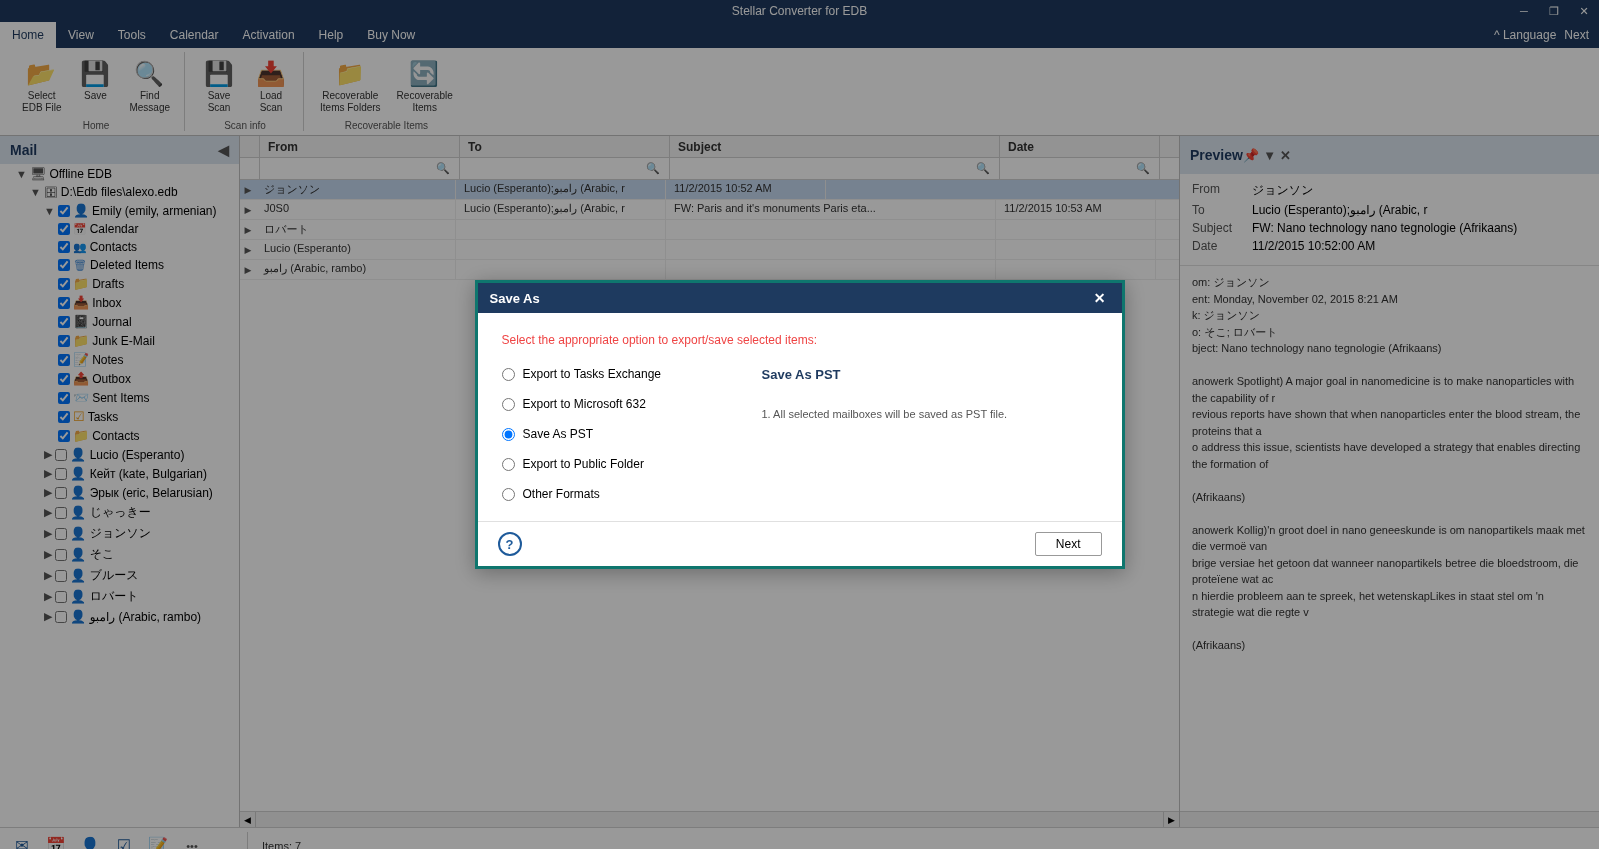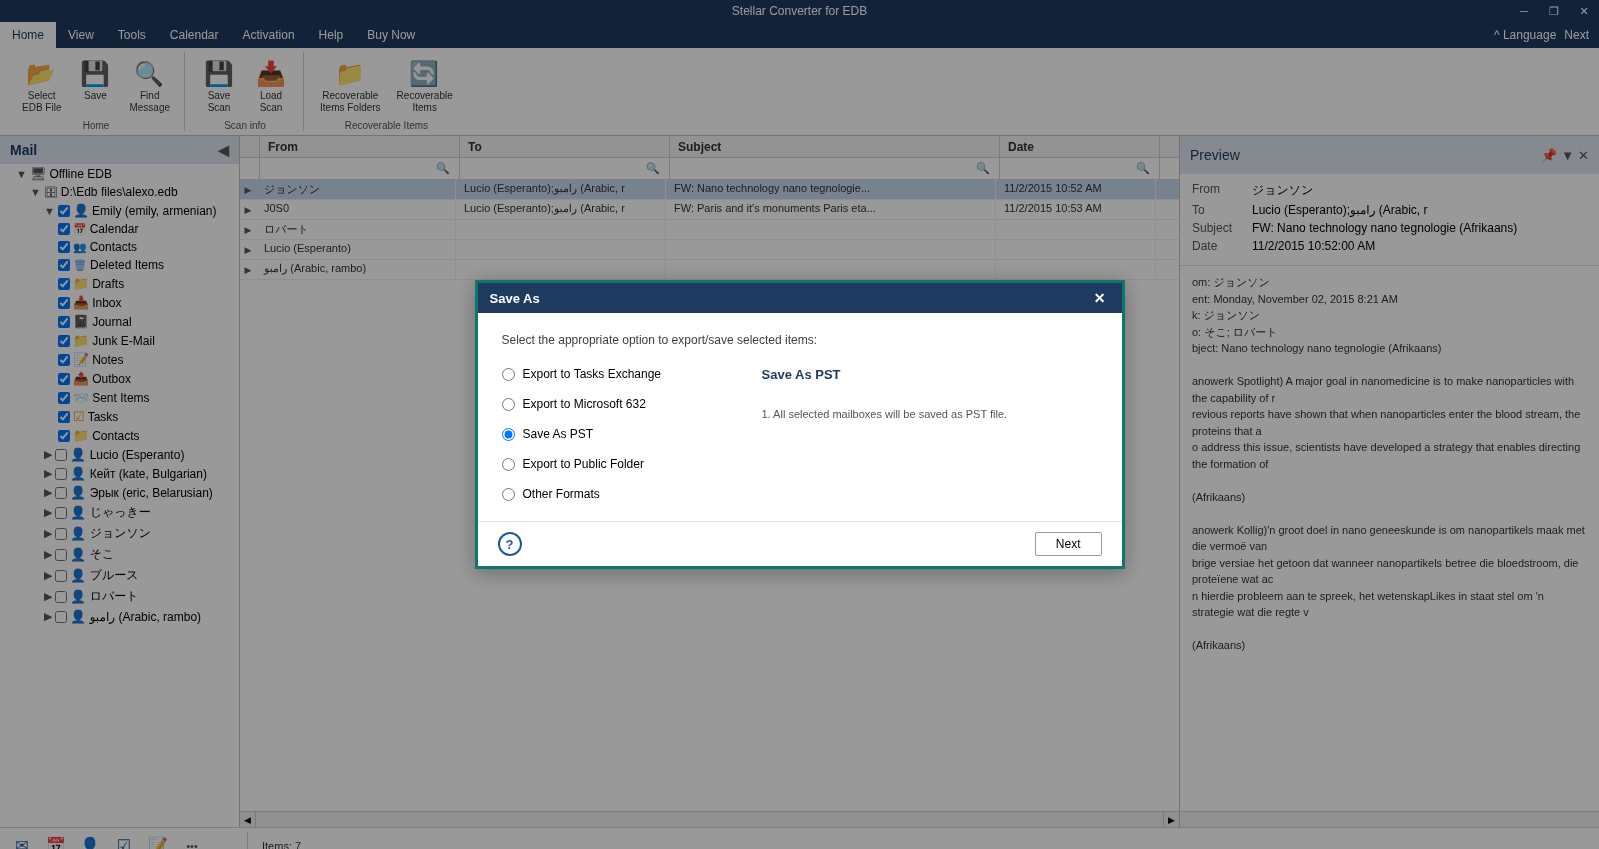--- a/index.html
+++ b/index.html
@@ -234,25 +234,25 @@
       width: 420px;
       background: #fff;
       border-left: 1px solid #c0c0c0;
       display: flex;
       flex-direction: column;
       flex-shrink: 0;
     }
     .preview-header {
       background: #dce6f1;
       padding: 19px 10px;
-      font-weight: normal;
+      font-weight: bold;
       font-size: 14px;
       color: #1e3a5f;
       display: flex;
-      justify-content: space-between;
+      justify-content: flex-start;
       align-items: center;
       height: 30px;
     }
     .preview-header-btns { display: flex; gap: 4px; }
     .preview-meta {
       padding: 8px 12px;
       border-bottom: 1px solid #e0e0e0;
     }
     .preview-meta-row {
       display: flex;
@@ -326,21 +326,21 @@
       display: flex;
       align-items: center;
       justify-content: center;
     }
     .modal-body {
       padding: 20px 24px;
       flex: 1;
     }
     .modal-subtitle {
       font-size: 12px;
-      color: #404040;
+      color: #ef4444;
       margin-bottom: 20px;
     }
     .modal-options {
       display: flex;
       gap: 40px;
     }
     .modal-options-left {
       display: flex;
       flex-direction: column;
       gap: 16px;
@@ -679,21 +679,20 @@
         <span class="search-icon-sm">🔍</span>
       </div>
     </div>
 
     <div class="table-body">
 
       <div class="table-row selected">
         <div class="expand-btn">▶</div>
         <div class="table-cell" style="width:200px;">ジョンソン</div>
         <div class="table-cell" style="width:210px;">Lucio (Esperanto);رامبو (Arabic, r</div>
-        <div class="table-cell" style="width:330px;">FW: Nano technology  nano tegnologie...</div>
         <div class="table-cell" style="width:160px;">11/2/2015 10:52 AM</div>
       </div>
 
       <div class="table-row">
         <div class="expand-btn">▶</div>
         <div class="table-cell" style="width:200px;">J0S0</div>
         <div class="table-cell" style="width:210px;">Lucio (Esperanto);رامبو (Arabic, r</div>
         <div class="table-cell" style="width:330px;">FW: Paris and it's monuments  Paris eta...</div>
         <div class="table-cell" style="width:160px;">11/2/2015 10:53 AM</div>
       </div>

